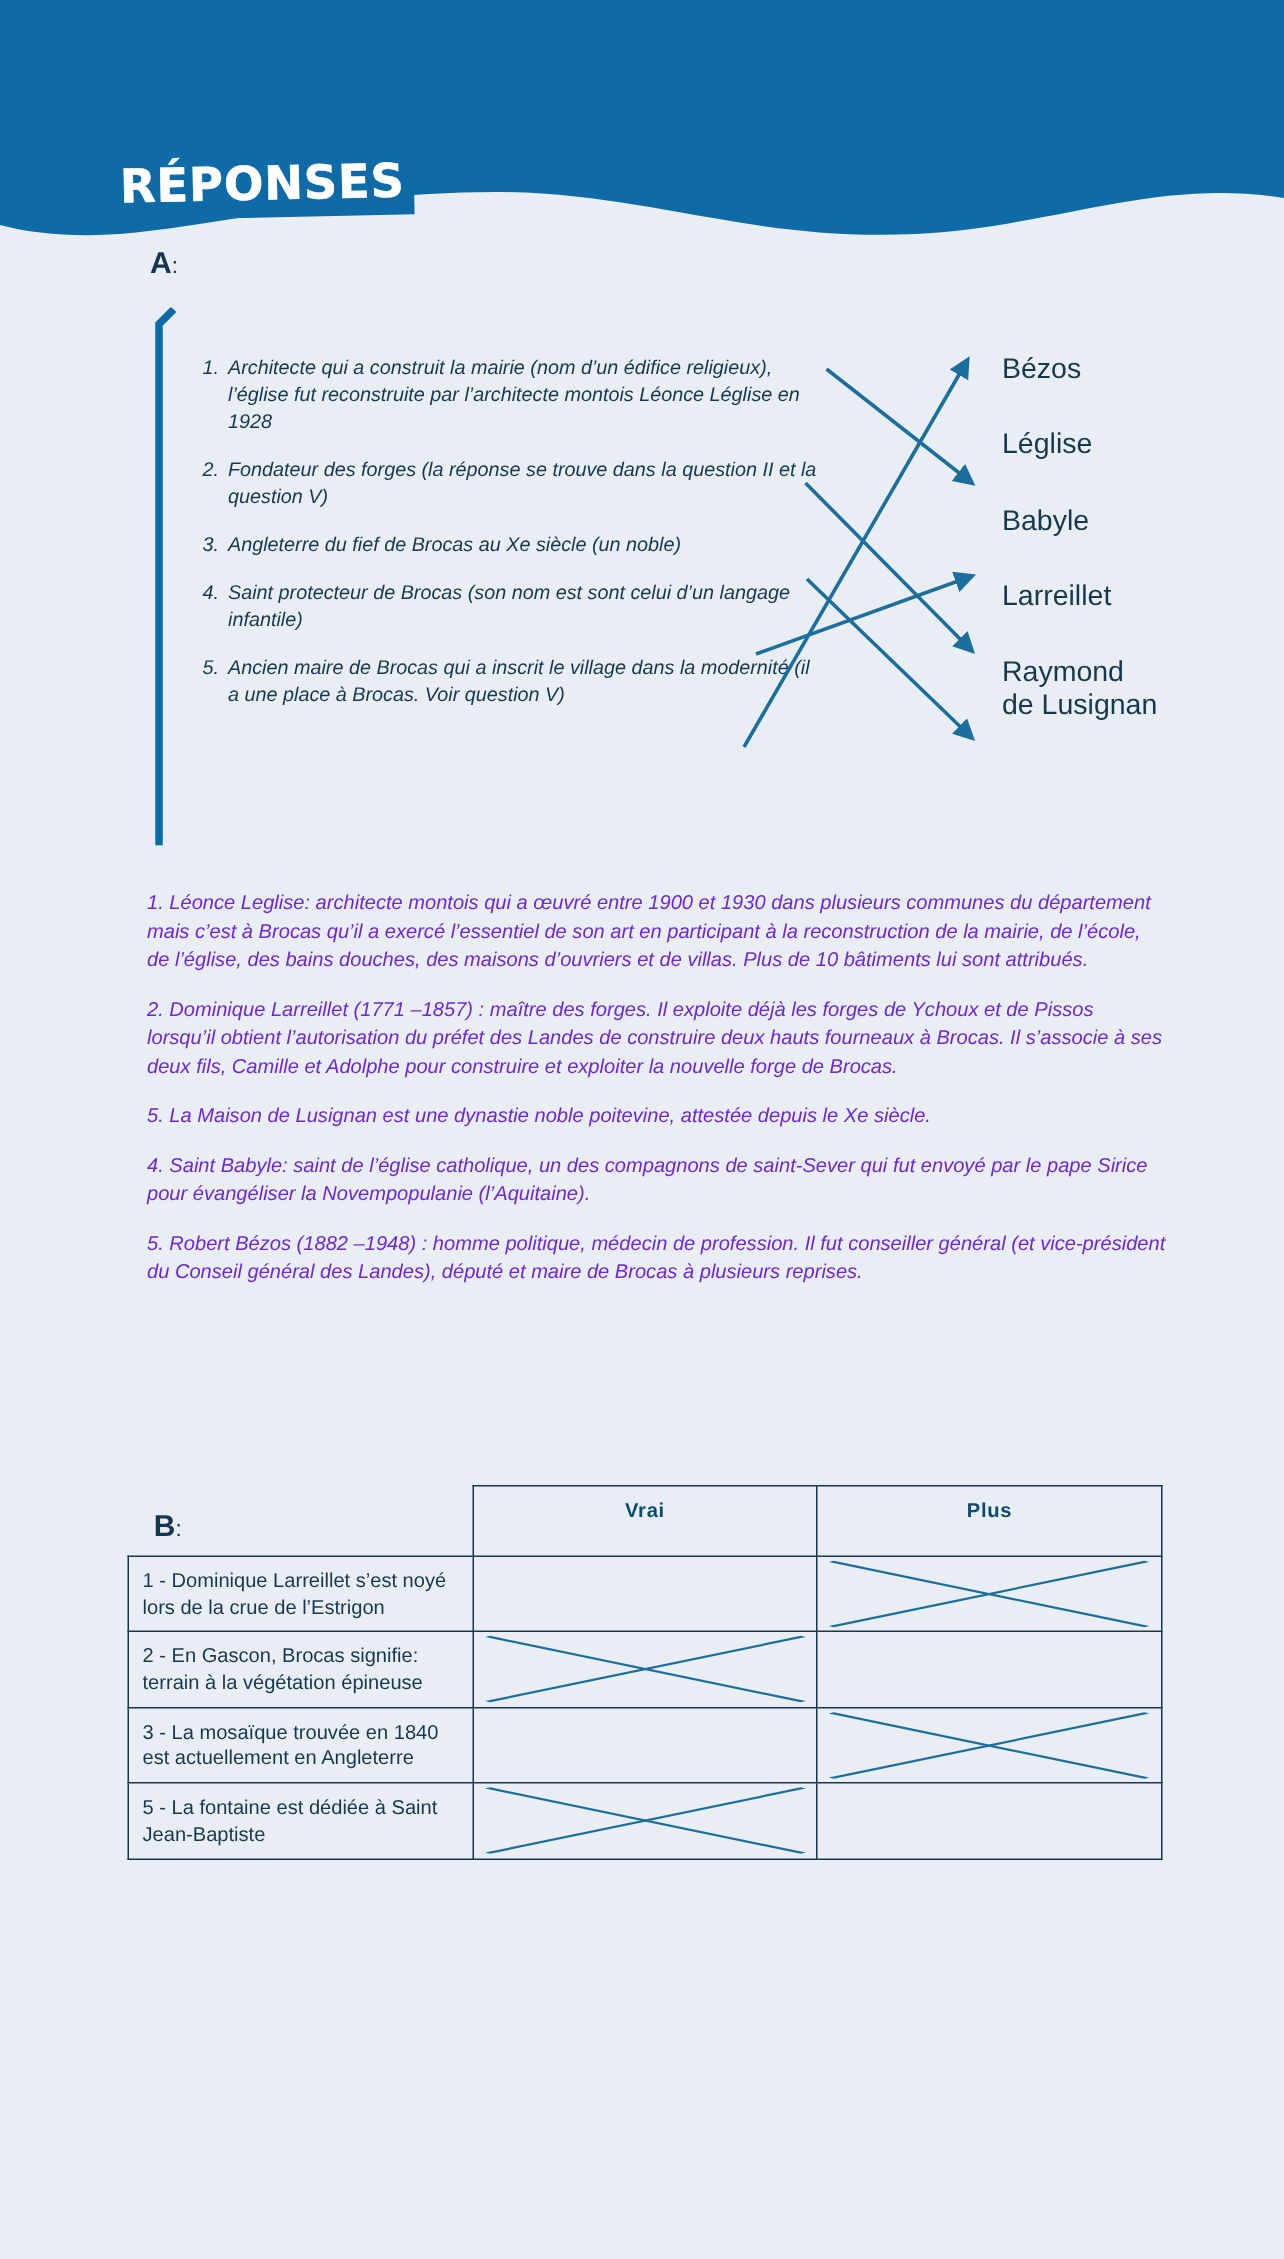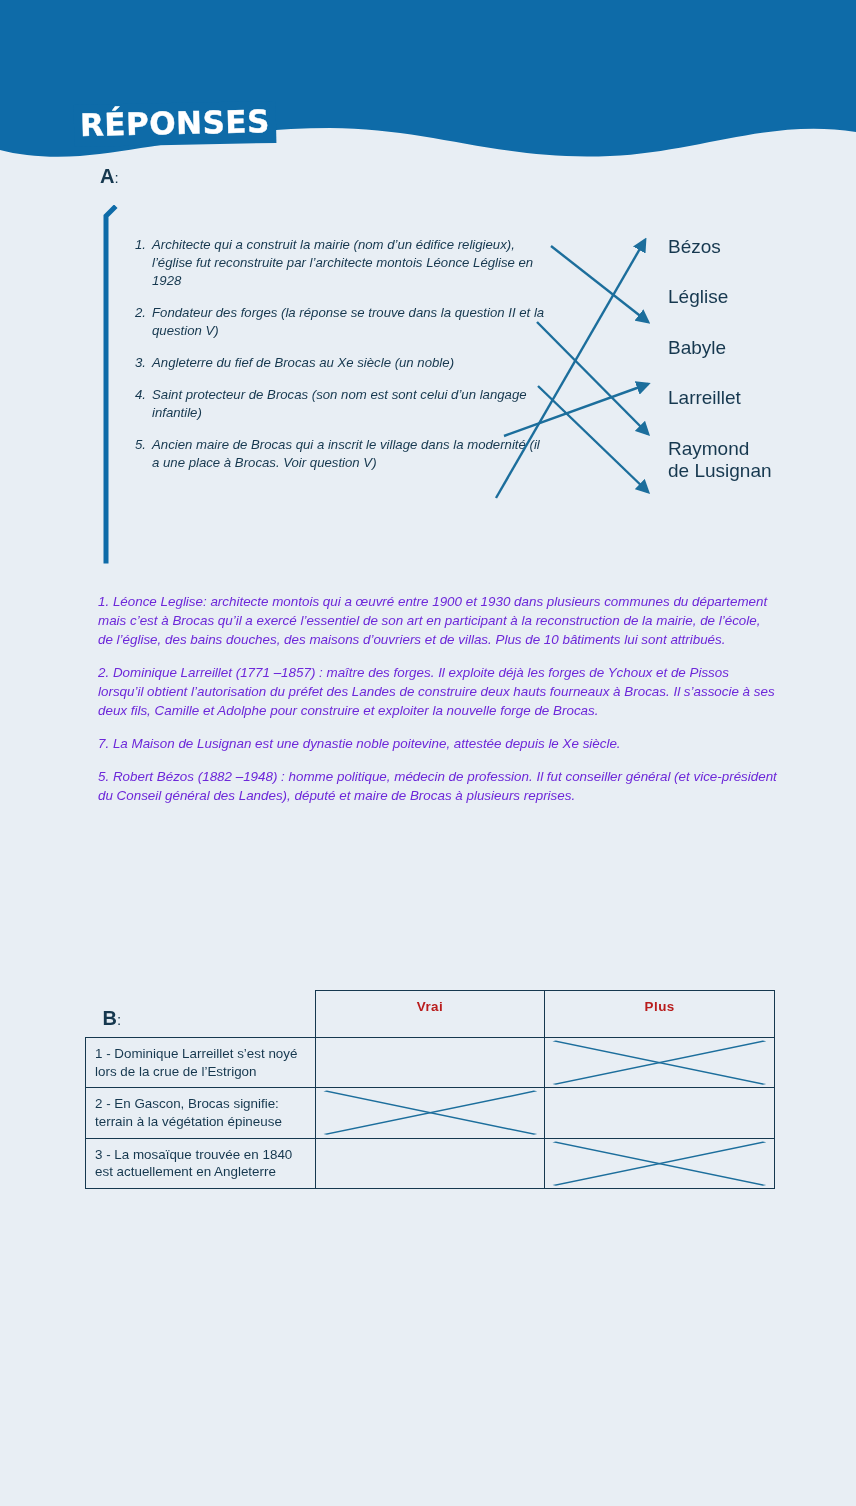--- a/index.html
+++ b/index.html
@@ -93,21 +93,21 @@
     padding: 7px 9px;
     font-size: 13.4px;
     vertical-align: top;
     line-height: 1.32;
     height: 32px;
   }
   table.b-table .stmt { width: 458px; border-left:1.6px solid #16384f; }
   table.b-table .mark { width: 114px; padding:0; position:relative; }
   .hdr-empty { border: none !important; background: transparent; position:relative; }
   th.hdr {
-    font-size: 19px; font-weight: bold; color:#b91c1c;
+    font-size: 19px; font-weight: bold; color:#0c4a6e;
     text-align:center; height: 44px; vertical-align: middle;
     letter-spacing: 0.5px;
   }
   .cross { position:absolute; left:0; top:0; width:100%; height:100%; }
 </style>
 </head>
 <body>
 
 <div id="top-band">
   <svg width="856" height="230" viewBox="0 0 856 230" xmlns="http://www.w3.org/2000/svg">
@@ -179,21 +179,22 @@
 
     <line x1="504" y1="436" x2="648" y2="384"></line>
 
     <line x1="496" y1="498" x2="645" y2="240"></line>
   </g>
 </svg>
 
 <div id="notes">
   <p>1. Léonce Leglise: architecte montois qui a œuvré entre 1900 et 1930 dans plusieurs communes du département mais c’est à Brocas qu’il a exercé l’essentiel de son art en participant à la reconstruction de la mairie, de l’école, de l’église, des bains douches, des maisons d’ouvriers et de villas. Plus de 10 bâtiments lui sont attribués.</p>
   <p>2. Dominique Larreillet (1771 –1857) : maître des forges. Il exploite déjà les forges de Ychoux et de Pissos lorsqu’il obtient l’autorisation du préfet des Landes de construire deux hauts fourneaux à Brocas. Il s’associe à ses deux fils, Camille et Adolphe pour construire et exploiter la nouvelle forge de Brocas.</p>
-  <p>7. La Maison de Lusignan est une dynastie noble poitevine, attestée depuis le Xe siècle.</p>
+  <p>5. La Maison de Lusignan est une dynastie noble poitevine, attestée depuis le Xe siècle.</p>
+  <p>4. Saint Babyle: saint de l’église catholique, un des compagnons de saint-Sever qui fut envoyé par le pape Sirice pour évangéliser la Novempopulanie (l’Aquitaine).</p>
   <p>5. Robert Bézos (1882 –1948) : homme politique, médecin de profession. Il fut conseiller général (et vice-président du Conseil général des Landes), député et maire de Brocas à plusieurs reprises.</p>
 </div>
 
 <div id="section-b">
   <table class="b-table">
     <tbody>
         <tr>
       <td class="hdr-empty">
         <div id="b-label">
           <span>B</span><span class="colon">:</span>
@@ -230,15 +231,25 @@
       <td class="mark"></td>
       <td class="mark">
         <svg class="cross" viewBox="0 0 100 100" preserveAspectRatio="none">
           <line x1="4" y1="6" x2="96" y2="94" stroke="#1c6e9c" stroke-width="2.2"></line>
           <line x1="96" y1="6" x2="4" y2="94" stroke="#1c6e9c" stroke-width="2.2"></line>
         </svg>
       </td>
     </tr>
 
 
+    <tr>
+      <td class="stmt">5 - La fontaine est dédiée à Saint Jean-Baptiste</td>
+      <td class="mark">
+        <svg class="cross" viewBox="0 0 100 100" preserveAspectRatio="none">
+          <line x1="4" y1="6" x2="96" y2="94" stroke="#1c6e9c" stroke-width="2.2"></line>
+          <line x1="96" y1="6" x2="4" y2="94" stroke="#1c6e9c" stroke-width="2.2"></line>
+        </svg>
+      </td>
+      <td class="mark"></td>
+    </tr>
   </tbody>
     </table>
 </div>
 
 </body></html>

